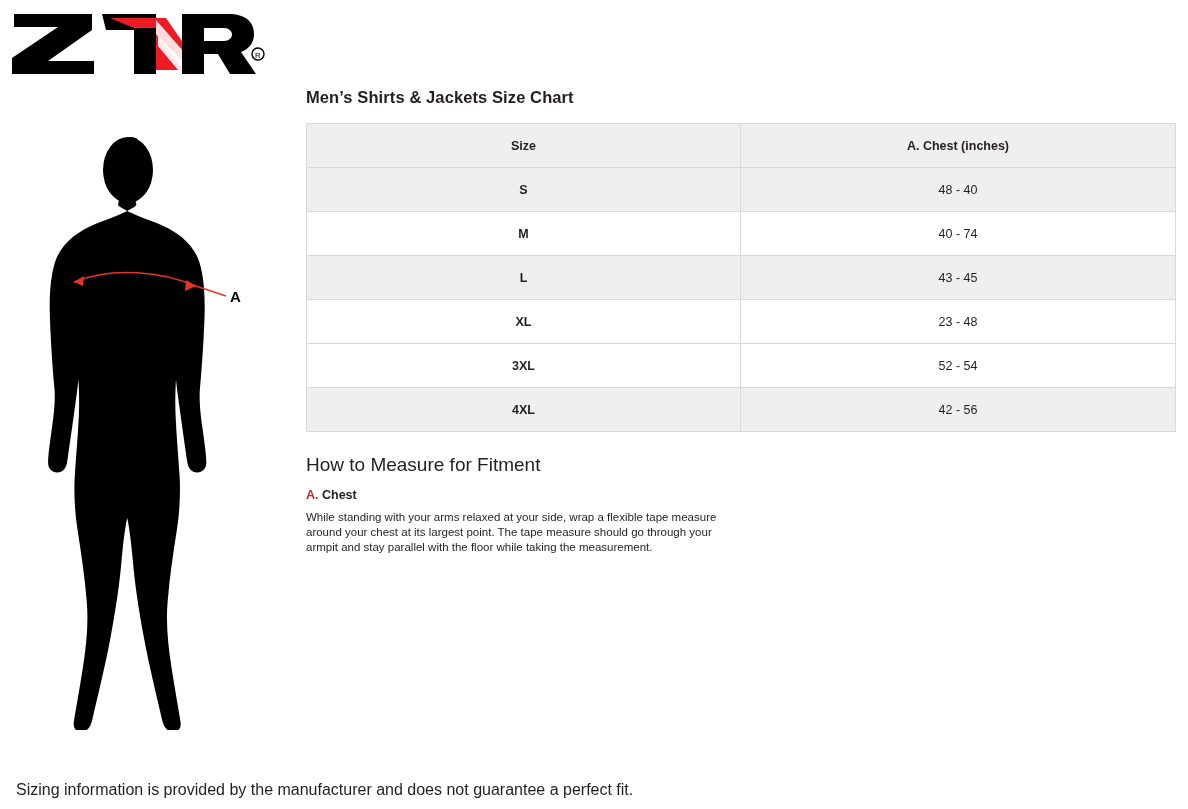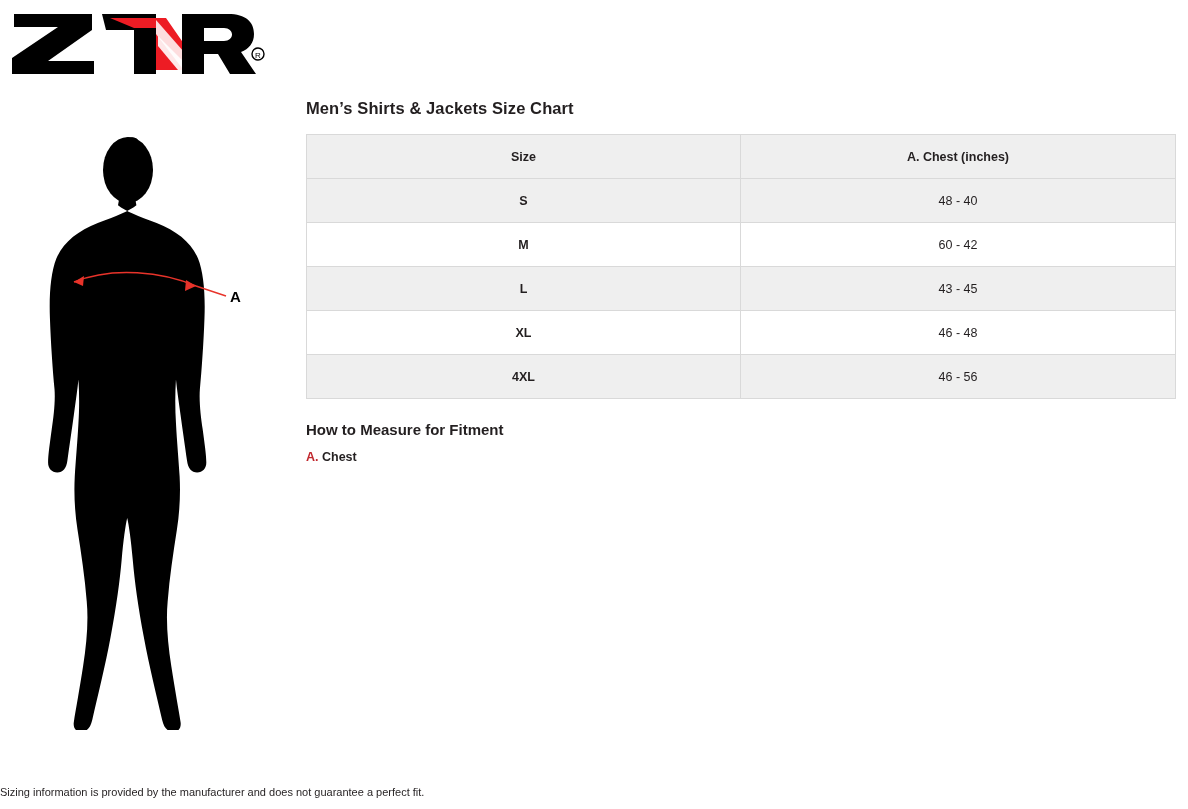--- a/index.html
+++ b/index.html
@@ -31,21 +31,21 @@
     left: 18px;
     top: 120px;
     width: 270px;
     height: 610px;
   }
 
   
   .content {
     position: absolute;
     left: 306px;
-    top: 99px;
+    top: 88px;
     width: 870px;
   }
 
   .chart-title {
     font-size: 16.5px;
     font-weight: bold;
     letter-spacing: .1px;
     margin: 0 0 16px 0;
     color: #231f20;
   }
@@ -73,22 +73,22 @@
   table.size-chart tr.alt td {
     background: #efefef;
   }
   table.size-chart td.size-col {
     font-weight: bold;
   }
   table.size-chart col.c1 { width: 434px; }
   table.size-chart col.c2 { width: 435px; }
 
   .howto-title {
-    font-size: 15px;
-    font-weight: bold;
+    font-size: 19px;
+    font-weight: normal;
     margin: 22px 0 12px 0;
     color: #231f20;
   }
   .measure-item {
     margin-bottom: 10px;
   }
   .measure-label {
     font-size: 12.5px;
     font-weight: bold;
     color: #231f20;
@@ -100,23 +100,23 @@
   .measure-text {
     font-size: 11.5px;
     line-height: 1.32;
     color: #231f20;
     max-width: 420px;
   }
 
   
   .footer {
     position: absolute;
-    left: 0;
+    left: 16px;
     bottom: 8px;
-    font-size: 11px;
+    font-size: 16px;
     line-height: 1.45;
     color: #231f20;
   }
 </style>
 </head>
 <body>
 
 <div class="logo">
   <svg width="265" height="70" viewBox="0 0 265 70" xmlns="http://www.w3.org/2000/svg">
 
@@ -192,43 +192,48 @@
         <th>A. Chest (inches)</th>
       </tr>
     </thead>
     <tbody>
       <tr class="alt">
         <td class="size-col">S</td>
         <td>48 - 40</td>
       </tr>
       <tr>
         <td class="size-col">M</td>
-        <td>60 - 42</td>
+        <td>40 - 74</td>
       </tr>
       <tr class="alt">
         <td class="size-col">L</td>
         <td>43 - 45</td>
       </tr>
       <tr>
         <td class="size-col">XL</td>
-        <td>46 - 48</td>
+        <td>23 - 48</td>
+      </tr>
+      <tr>
+        <td class="size-col">3XL</td>
+        <td>52 - 54</td>
       </tr>
       <tr class="alt">
         <td class="size-col">4XL</td>
-        <td>46 - 56</td>
+        <td>42 - 56</td>
       </tr>
     </tbody>
   </table>
 
   <h2 class="howto-title">How to Measure for Fitment</h2>
 
   <div class="measure-item">
     <div class="measure-label">
       <span class="letter">A.</span>
       <span>Chest</span>
     </div>
+    <div class="measure-text">While standing with your arms relaxed at your side, wrap a flexible tape measure around your chest at its largest point. The tape measure should go through your armpit and stay parallel with the floor while taking the measurement.</div>
   </div>
 
 </div>
 
 <div class="footer">
   <div>Sizing information is provided by the manufacturer and does not guarantee a perfect fit.</div>
 </div>
 
 </body></html>

